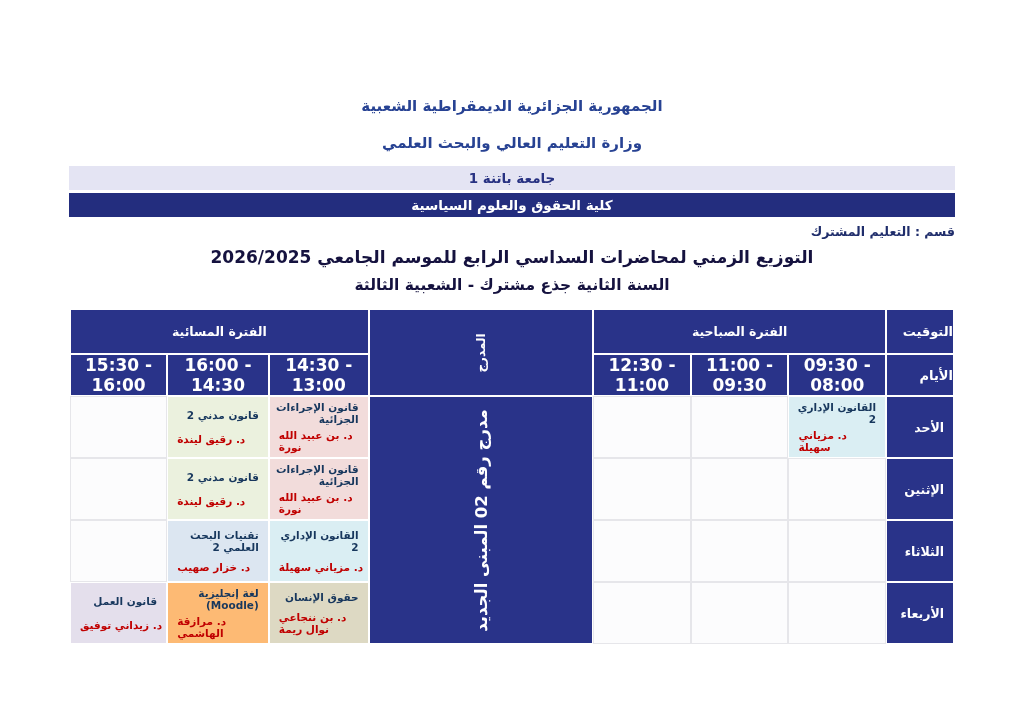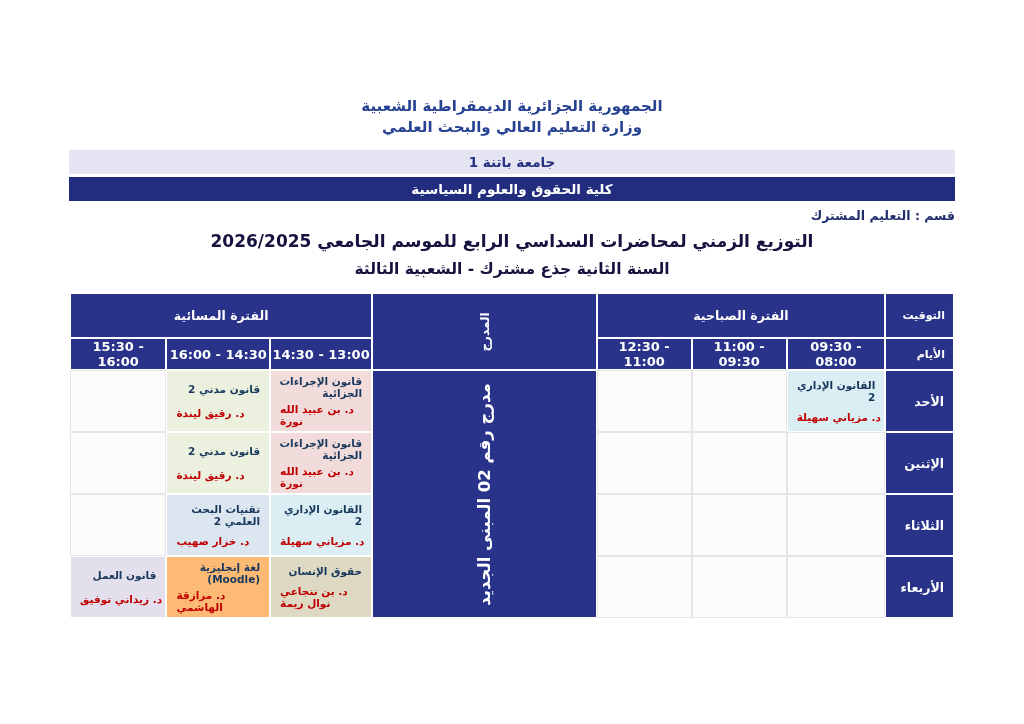--- a/index.html
+++ b/index.html
@@ -14,21 +14,21 @@
   .page {
     position: absolute; inset: 0;
     background: #ffffff;
   }
   .content { position: absolute; right: 69px; width: 886px; top: 4px; }
 
   
   .gov-line {
     text-align: center; font-weight: bold;
     color: #274293; font-size: 15px;
-    margin-top: 0; line-height: 1.4;
+    margin-top: 16px; line-height: 1.4;
   }
   .gov-line.first { margin-top: 92px; }
   .bar {
     width: 100%; text-align: center;
     font-weight: bold; font-size: 13.5px;
     padding: 4px 0; margin-top: 6px;
   }
   .bar.university { background: #e4e4f3; color: #283282; margin-top: 12px; }
   .bar.faculty { background: #232d7e; color: #ffffff; margin-top: 3px; }
   .dept-line {
@@ -47,22 +47,22 @@
 
   
   table.timetable {
     border-collapse: separate; border-spacing: 2px;
     margin-top: 14px;
     table-layout: fixed;
   }
   td { vertical-align: middle; }
   .navy { background: #293389; color: #ffffff; font-weight: bold; }
   .hdr-period { text-align: center; font-size: 12.5px; height: 43px; }
-  .hdr-side  { text-align: right; font-size: 11px; padding-left: 0; padding-right: 8px; height: 23px; }
-  .hdr-time  { text-align: center; font-size: 13px; height: 27px; }
+  .hdr-side  { text-align: right; font-size: 13px; padding-left: 0; height: 23px; }
+  .hdr-time  { text-align: center; font-size: 17px; height: 27px; }
   .ltr { direction: ltr; unicode-bidi: isolate; }
 
   .col-day   { width: 76px;  }
   .col-slot-m{ width: 127px; }
   .col-amphi { width: 34px;  }
   .col-slot-e{ width: 126px; }
 
   .day-cell {
     text-align: right; padding-right: 9px;
     font-size: 12.5px; height: 60px;

